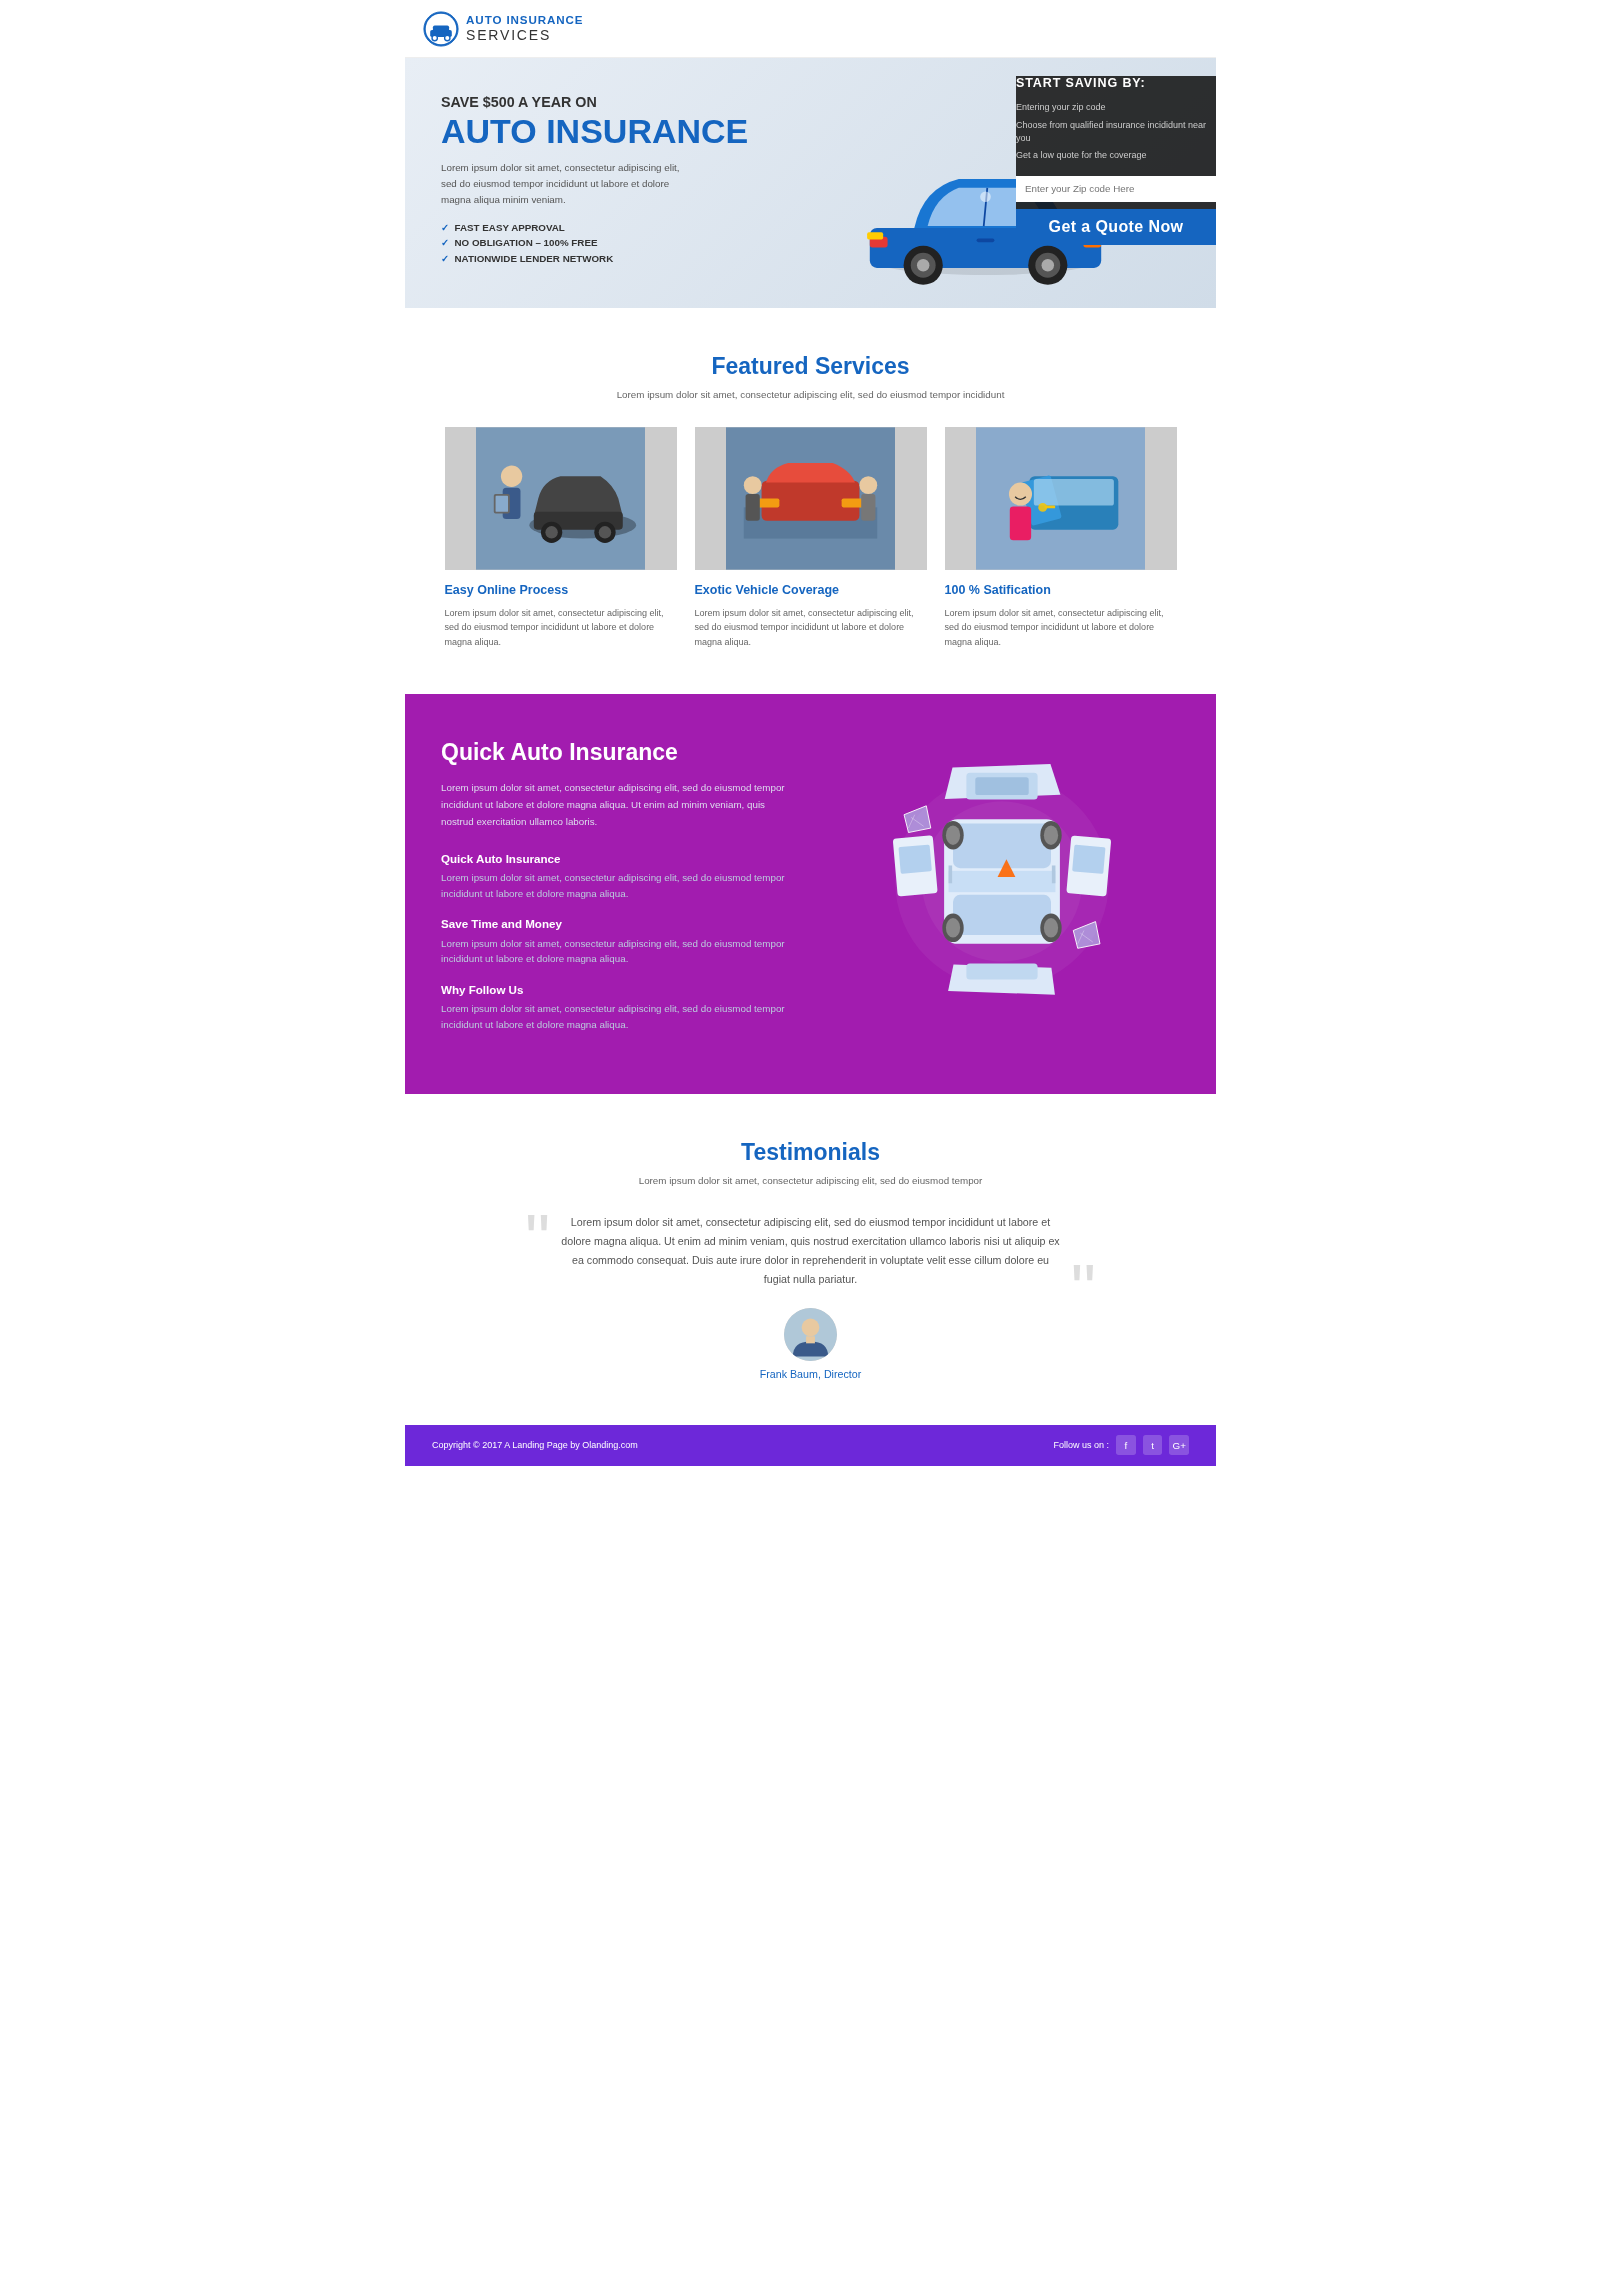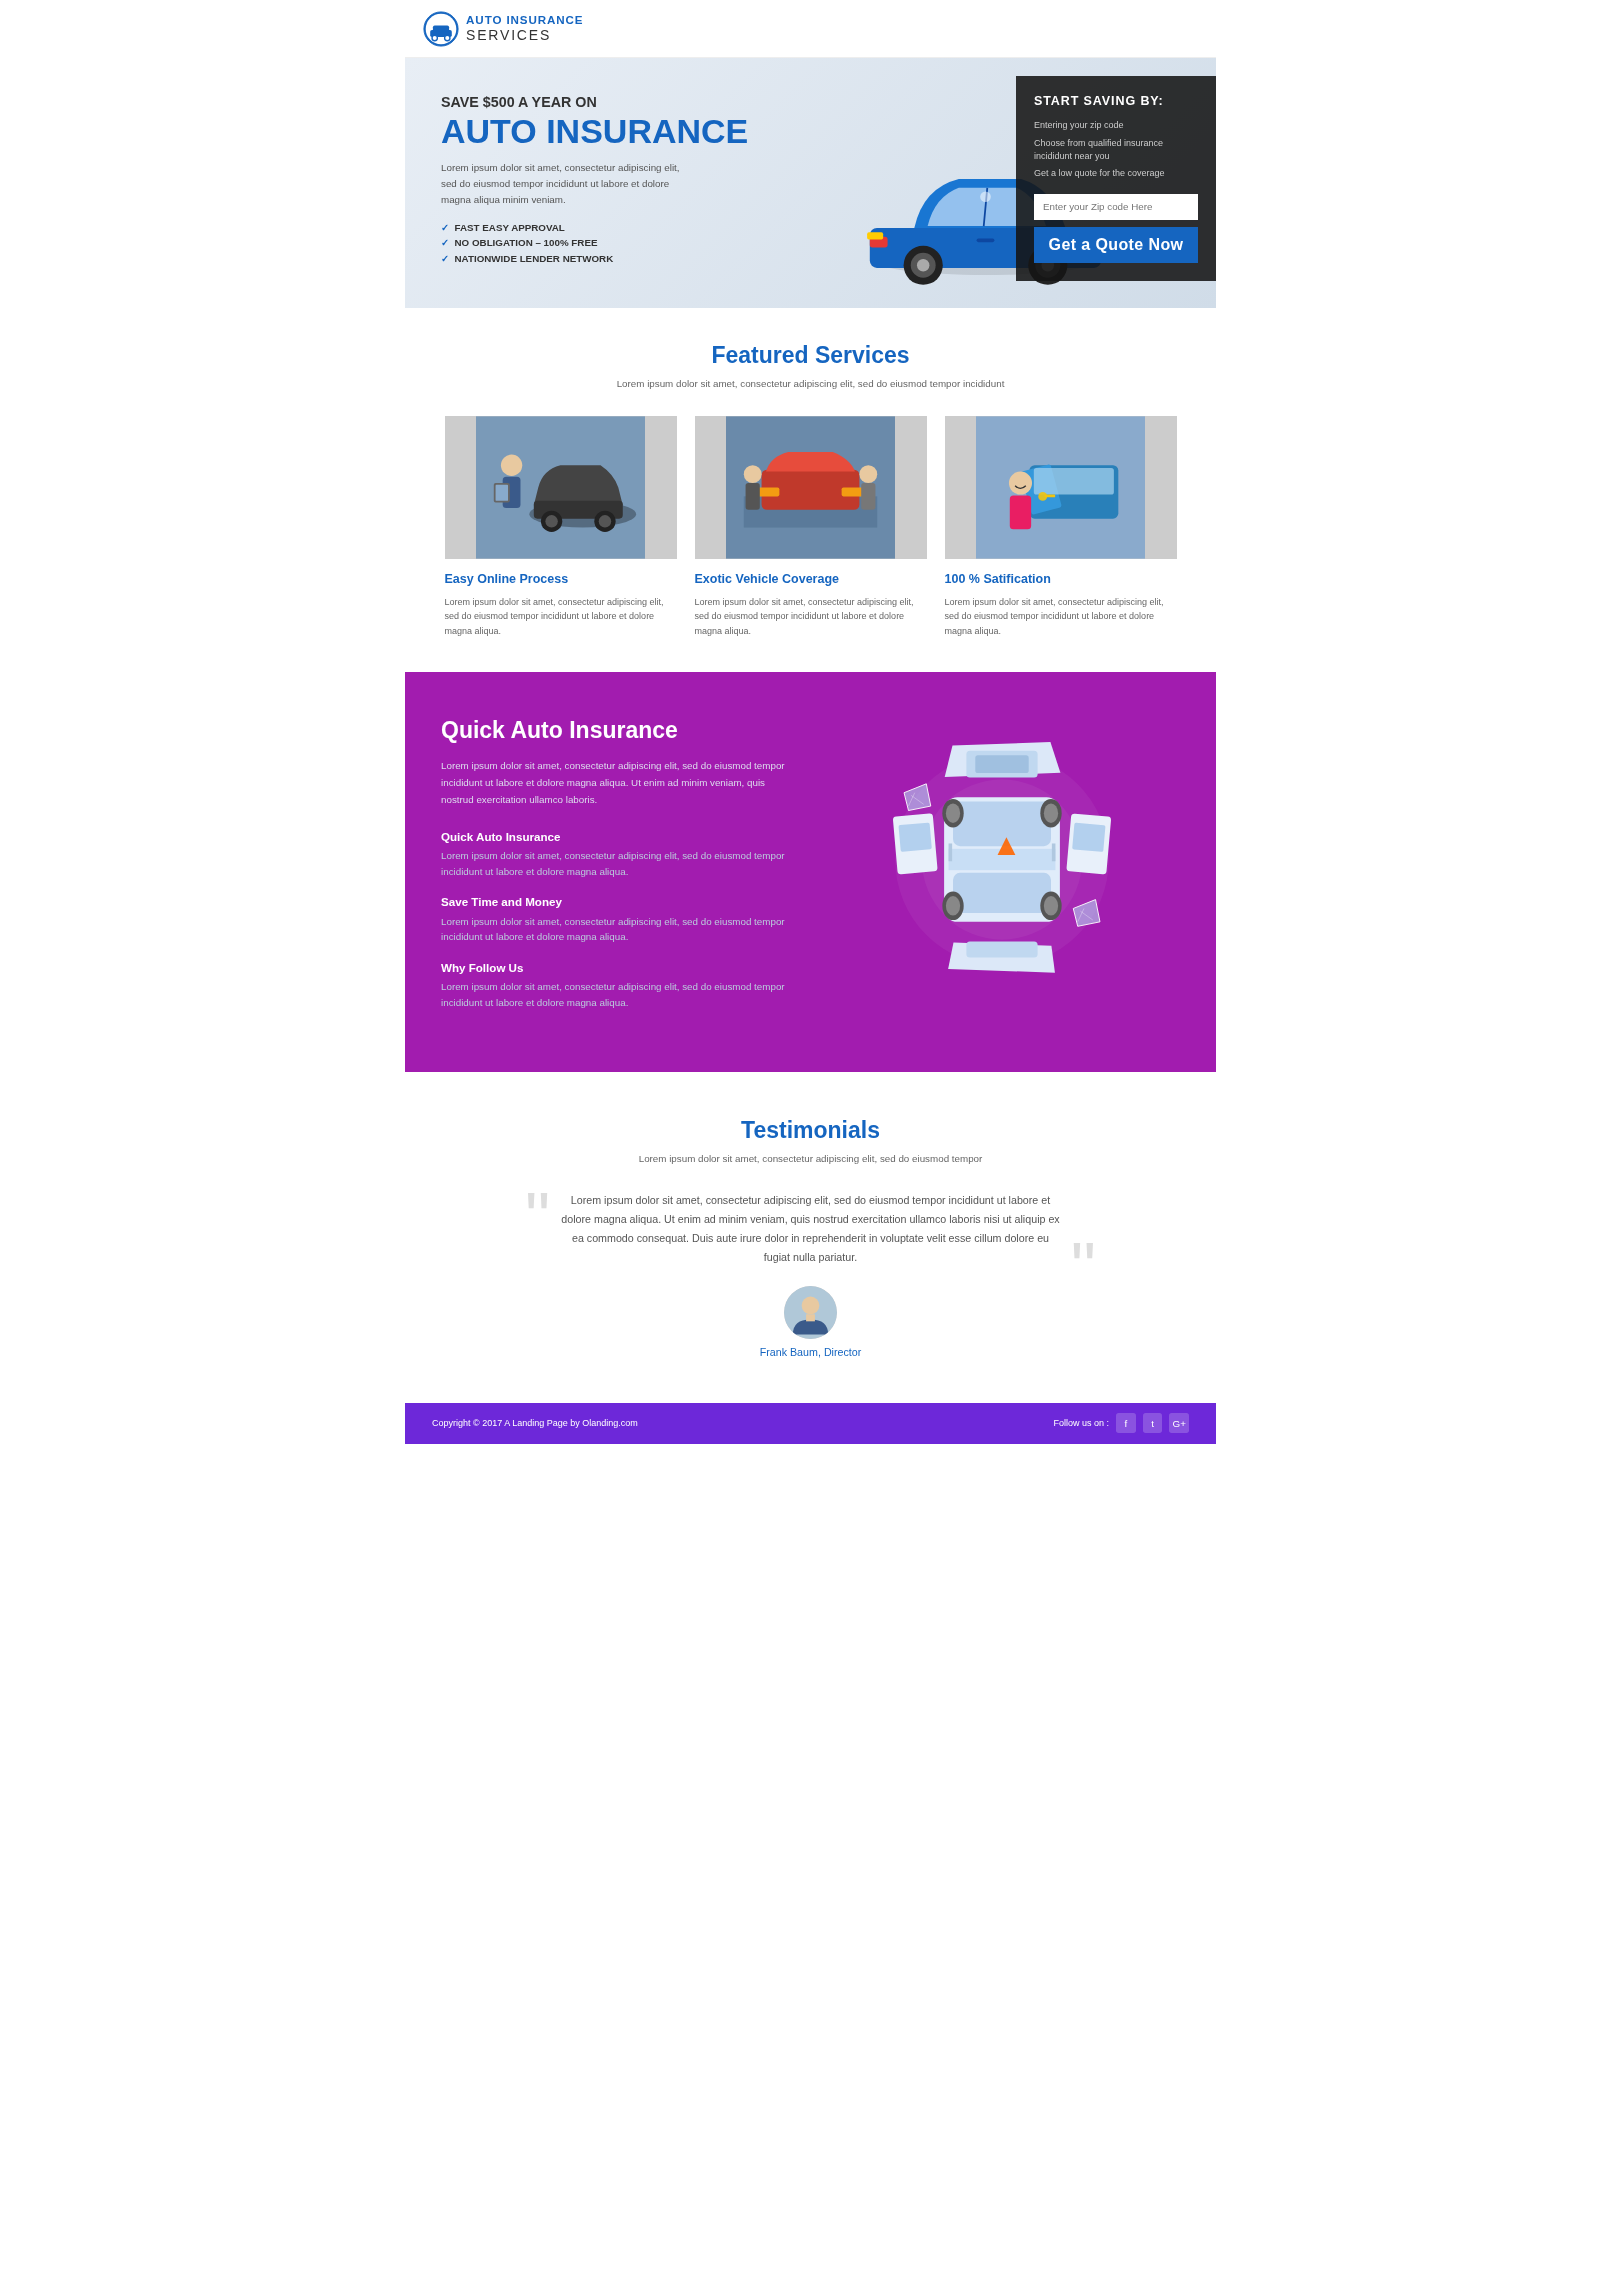--- a/index.html
+++ b/index.html
@@ -101,21 +101,20 @@
       justify-content: center;
     }
 
     
     .quote-box {
       position: absolute;
       top: 18px;
       right: 0;
       background: rgba(20,20,20,0.88);
       color: #fff;
-      padding: 18px;
       width: 200px;
       z-index: 10;
     }
     .quote-box h3 {
       font-size: 12.5px;
       font-weight: bold;
       text-transform: uppercase;
       margin-bottom: 10.7px;
       letter-spacing: 0.9px;
     }
@@ -145,21 +144,21 @@
       font-size: 16px;
       font-weight: bold;
       cursor: pointer;
       text-transform: none;
       letter-spacing: 0.4px;
       text-align: center;
     }
 
     
     .featured-section {
-      padding: 34px 36px;
+      padding: 45px 36px;
       text-align: center;
     }
     .section-title {
       font-size: 23px;
       font-weight: bold;
       color: #1565c0;
       margin-bottom: 9px;
     }
     .section-subtitle {
       font-size: 9.8px;

